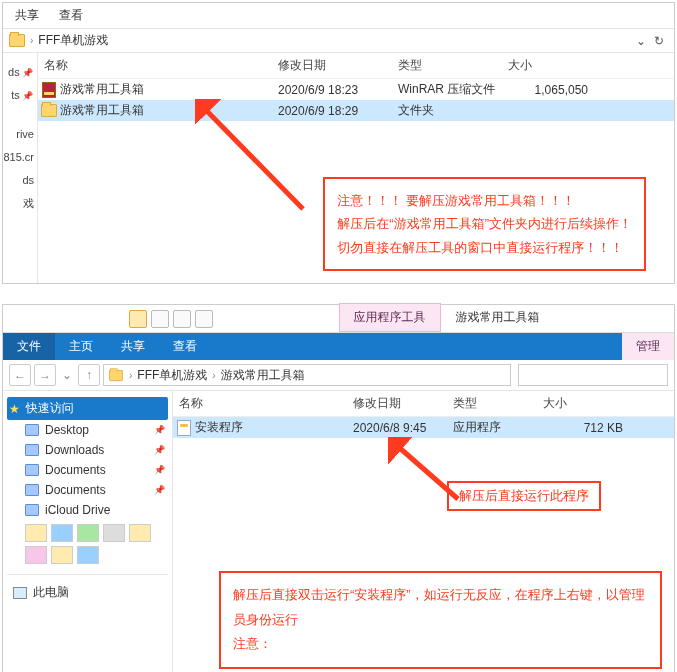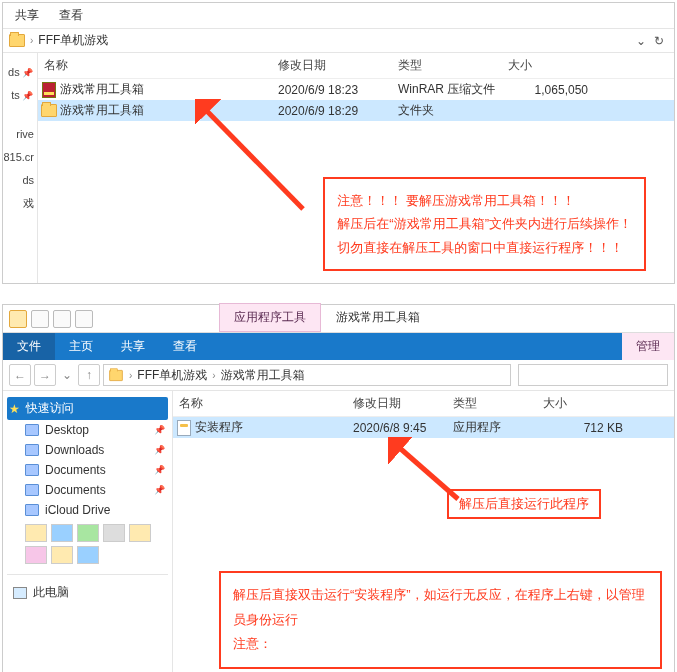--- a/index.html
+++ b/index.html
@@ -65,21 +65,21 @@
     position: absolute; left: 157px; top: 46px; width: 120px; height: 120px; pointer-events: none;
   }
   .note1 {
     position: absolute; right: 28px; bottom: 12px;
     border: 2px solid #ff3b1f; padding: 10px 12px; color: #ff3b1f;
     font-size: 13px; line-height: 1.8; max-width: 390px;
   }
   
   
   .shot2 { border: 1px solid #ccc; margin: 0 2px 2px 2px; background:#fff; position: relative; }
-  .titlebar2 { display:flex; align-items:flex-end; height: 28px; background:#fff; border-bottom:1px solid #ddd; }
+  .titlebar2 { display:flex; align-items:flex-end; height: 28px; background:#fff; border-bottom:1px solid #ddd;justify-content:center; }
   .tb-left { display:flex; gap:4px; padding: 4px 6px; }
   .tb-btn { width:18px; height:18px; border:1px solid #bbb; border-radius:2px; background:#fafafa; }
   .tb-btn.fld { border-color:#e3a83c; background:#ffeab0;}
   .ribbon-tabs { display:flex; align-items:flex-end; padding-left: 120px; gap: 0; font-size:12px; }
   .rtab { padding: 5px 14px; border:1px solid transparent; }
   .rtab.pink { background:#fde6f3; border:1px solid #e7b9d6; color:#5a2a51;}
   .rtab.plain { color:#333; }
   
   .menubar2 { display:flex; align-items:flex-end; background:#1979ca; color:#fff; font-size:12px; }
   .filetab { background:#1863a6; padding:5px 14px; }
@@ -100,21 +100,21 @@
   .thumb { width:22px; height:18px; border:1px solid #ccc; background:#ffeab0;}
   .thumb.b{background:#9ad0ff;} .thumb.g{background:#a8e6a1;} .thumb.p{background:#f7c6e8;} .thumb.gr{background:#ddd;}
   .tree-sep { border-top:1px solid #e5e5e5; margin:6px 0;}
   .pc-ico { width:14px; height:12px; border:1px solid #888; background:#d6ecff; display:inline-block;}
   
   .s2-list { flex:1; position:relative;}
   
   
   .arrow2 { position:absolute; left:215px; top:46px; width:80px; height:70px; pointer-events:none;}
   .note2a {
-    position:absolute; left:274px; top:98px; border:2px solid #ff3b1f; color:#ff3b1f;
+    position:absolute; left:274px; top:90px; border:2px solid #ff3b1f; color:#ff3b1f;
     padding:4px 10px; font-size:13px;
   }
   .note2b {
     position:absolute; left:46px; right:12px; bottom:12px;
     border:2px solid #ff3b1f; color:#ff3b1f; padding:10px 12px;
     font-size:13px; line-height:1.9;
   }
   .note2b .indent { padding-left: 2.2em; display:block; }
 </style>
 </head>

